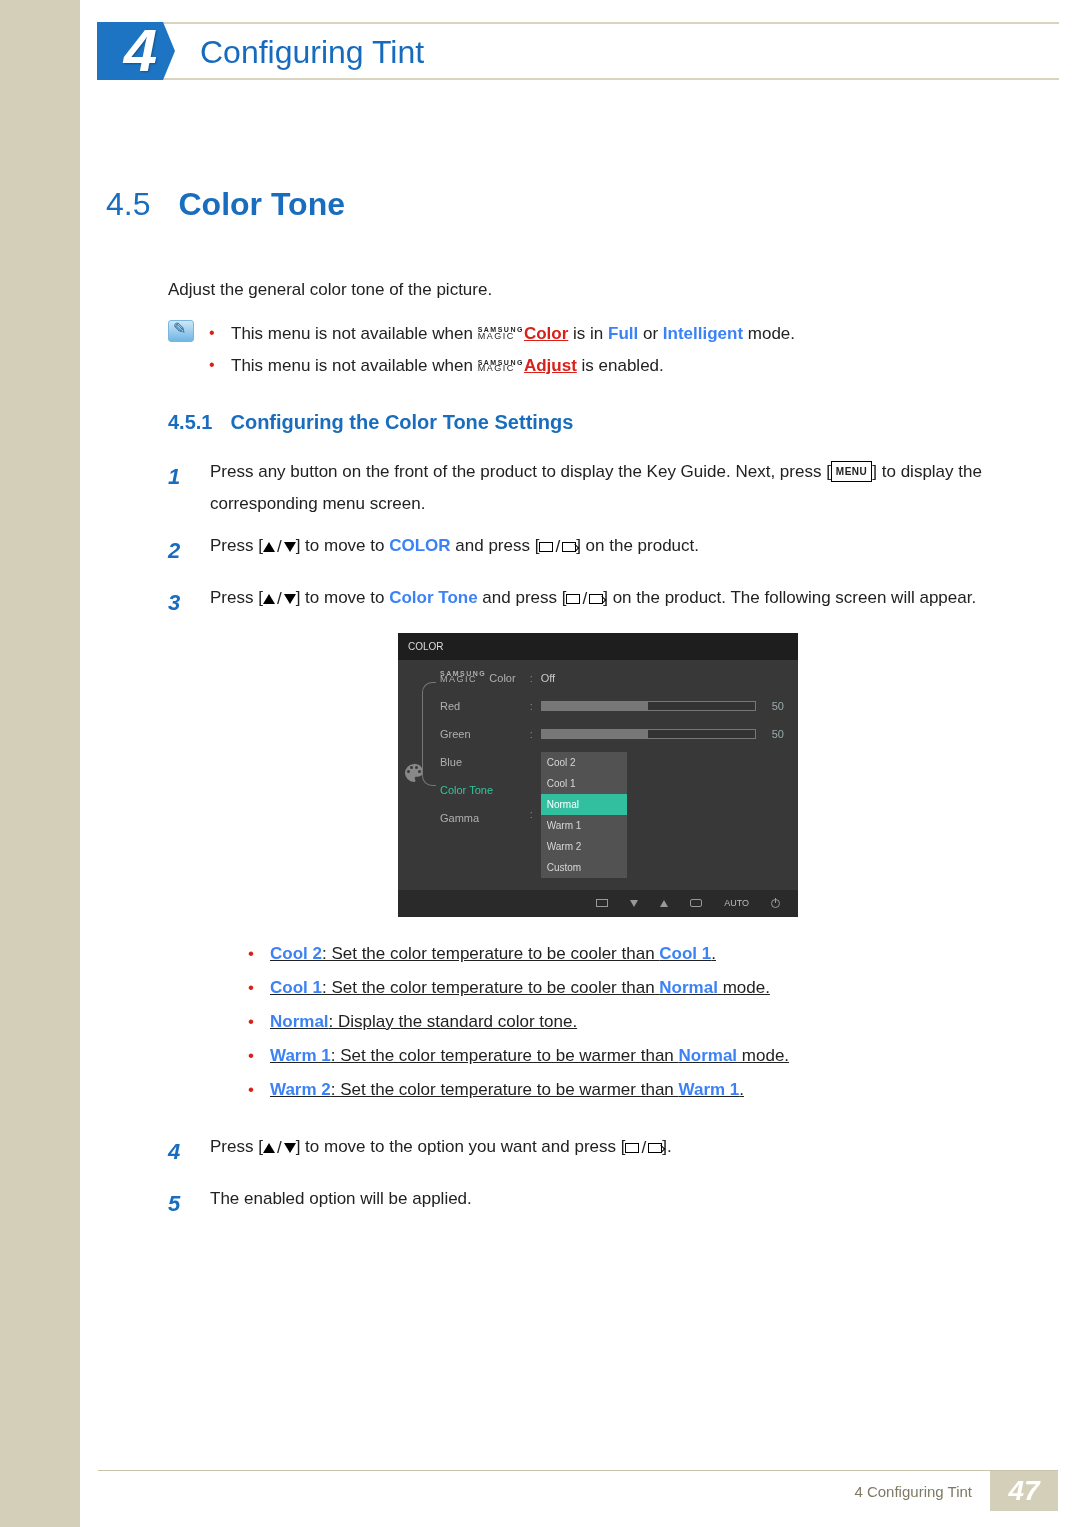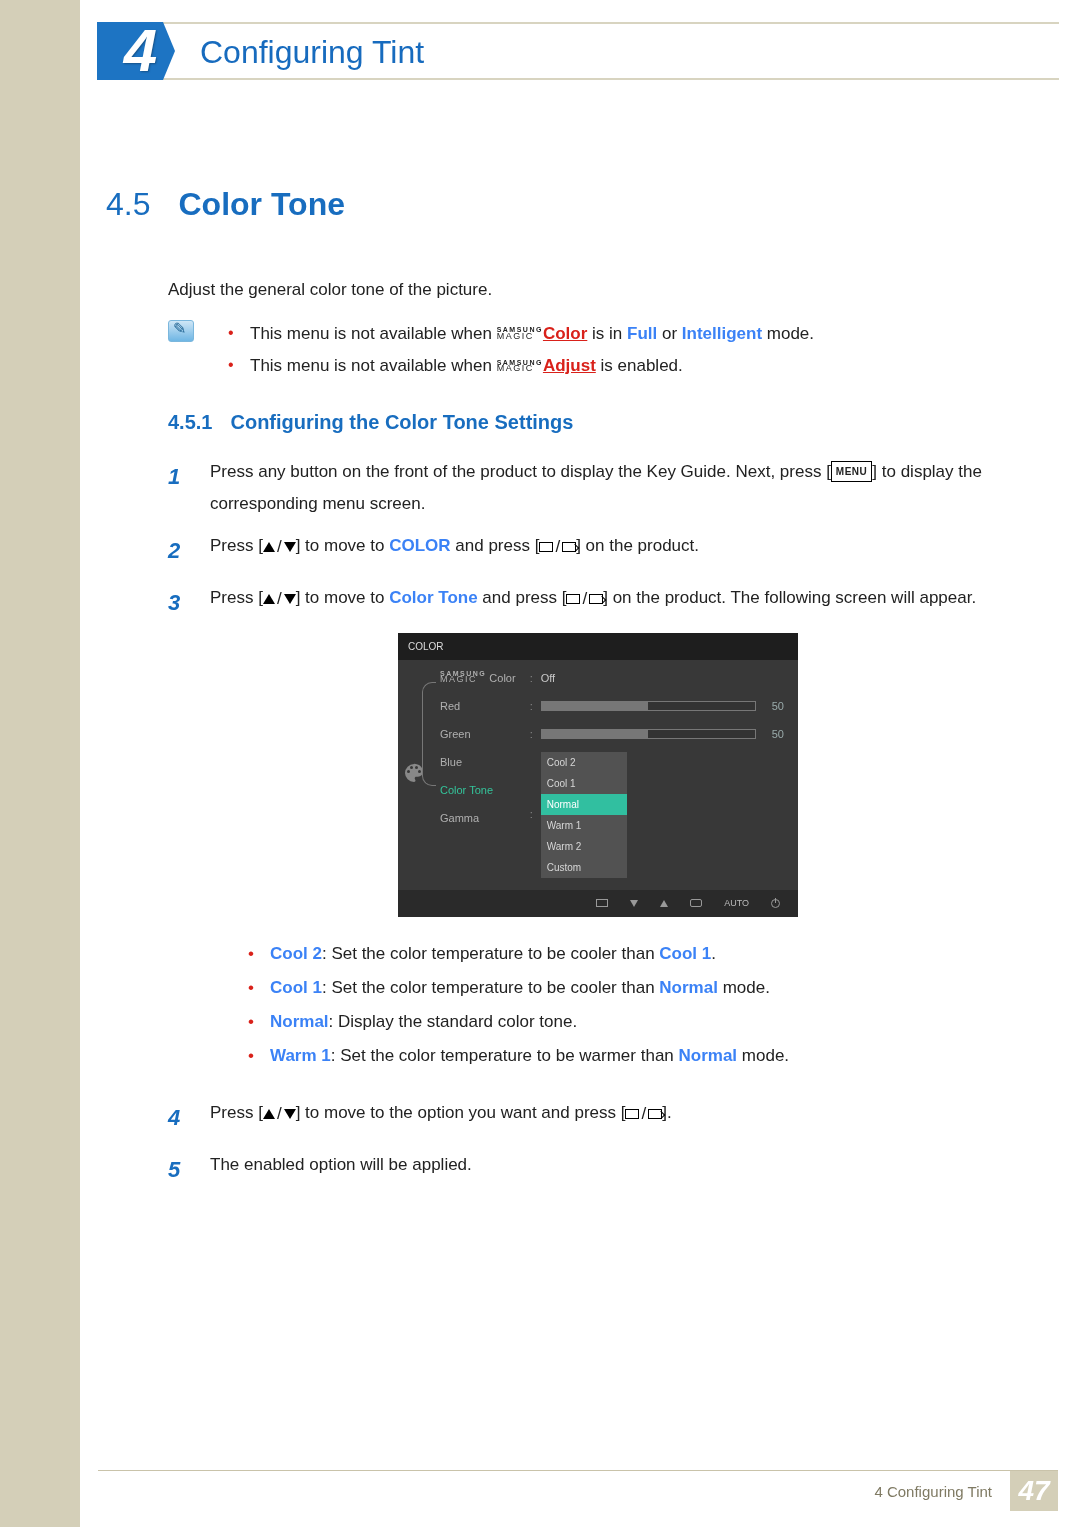--- a/index.html
+++ b/index.html
@@ -58,21 +58,21 @@
   .content {
     position: absolute;
     left: 106px; top: 186px;
     width: 880px;
     color: #000;
   }
   .sec-row { display: flex; align-items: baseline; gap: 28px; margin-bottom: 57px;}
   .sec-num { font-size: 32px; color: #186DBF;}
   .sec-title { font-size: 32px; color: #186DBF; font-weight: bold;}
   .intro { font-size: 17px; margin-left: 62px; margin-bottom: 18px; color:#222;}
-  .note-block { display:flex; margin-left:62px; gap:34px; margin-bottom:28px;}
+  .note-block { display:flex; margin-left:62px; gap:15px; margin-bottom:28px;}
   .note-icon {
     width:26px; height:22px; background: linear-gradient(#cfe6f6,#6fb6e4);
     border:1px solid #7bb7dd; border-radius:3px; position:relative; flex-shrink:0; margin-top:2px;
   }
   .note-icon::after{ content:"✎"; position:absolute; left:4px; top:-2px; font-size:16px; color:#1a5f8f;}
   .note-list { list-style:none; font-size:17px; color:#222;}
   .note-list li { position:relative; padding-left:22px; line-height:1.9;}
   .note-list li::before { content:"•"; color:#D9211A; position:absolute; left:0; top:0; font-size:16px;}
   .subsec { display:flex; align-items:baseline; gap:18px; margin:14px 0 22px 62px;}
   .subsec-num { font-size:20px; color:#186DBF; font-weight:bold;}
@@ -123,36 +123,36 @@
   .osd-dropdown .sel { background:#31bfa0; color:#fff;}
   .osd-foot { background:#2a2a2a; display:flex; justify-content:flex-end; gap:22px; padding:5px 18px; align-items:center;}
   .osd-foot span { color:#bbb; font-size:9px;}
   .osd-ic { width:12px; height:8px; border:1px solid #999; display:inline-block;}
   .osd-tri-u{display:inline-block;width:0;height:0;border-left:4px solid transparent;border-right:4px solid transparent;border-bottom:7px solid #999;}
   .osd-tri-d{display:inline-block;width:0;height:0;border-left:4px solid transparent;border-right:4px solid transparent;border-top:7px solid #999;}
   .osd-enter{display:inline-block;width:12px;height:8px;border:1px solid #999;border-radius:2px;}
   .osd-pow{display:inline-block;width:9px;height:9px;border:1px solid #999;border-radius:50%;position:relative;}
   .osd-pow::after{content:"";position:absolute;left:3px;top:-2px;width:1px;height:5px;background:#999;}
 
-  .options { list-style:none; margin:6px 0 14px 38px;}
+  .options { list-style:none; margin:6px 0 14px 38px;text-decoration:underline;}
   .options li { position:relative; padding-left:22px; font-size:17px; line-height:2.0; color:#222;}
   .options li::before { content:"•"; color:#D9211A; position:absolute; left:0;}
   
   .footer {
     position:absolute; left:80px; bottom:16px; right:22px;
     display:flex; justify-content:flex-end; align-items:center; gap:18px;
   }
   .footer-rule {
     position:absolute; left:98px; right:22px; bottom:56px;
     border-top:1px solid #c9c3aa;
   }
   .footer-text { font-size:15px; color:#7f7a63;}
   .footer-page {
     background:#D4CFB8; color:#fff; font-size:28px; font-weight:bold;
-    font-style:italic; width:48px; height:40px; display:flex;
+    font-style:italic; width:68px; height:40px; display:flex;
     align-items:center; justify-content:center;
   }
 </style>
 </head>
 <body>
 
 <div class="sidebar"></div>
 
 <div class="header-stripe"></div>
 <div class="chapter-badge">
@@ -265,20 +265,21 @@
             <span>AUTO</span>
             <span class="osd-pow"></span>
           </div>
         </div>
 
         <ul class="options">
           <li><span class="hl-red">Cool 2</span><span>: Set the color temperature to be cooler than </span><span class="hl-red">Cool 1</span><span>.</span></li>
           <li><span class="hl-red">Cool 1</span><span>: Set the color temperature to be cooler than </span><span class="hl-red">Normal</span><span> mode.</span></li>
           <li><span class="hl-red">Normal</span><span>: Display the standard color tone.</span></li>
           <li><span class="hl-red">Warm 1</span><span>: Set the color temperature to be warmer than </span><span class="hl-red">Normal</span><span> mode.</span></li>
+          <li><span class="hl-red">Warm 2</span><span>: Set the color temperature to be warmer than </span><span class="hl-red">Warm 1</span><span>.</span></li>
         </ul>
       </div>
     </div>
 
     <div class="step">
       <div class="step-num">4</div>
       <div class="step-body">
         <span>Press [</span><span class="nav-glyph"><span class="tri-up"></span>/<span class="tri-down"></span></span><span>] to move to the option you want and press [</span><span class="nav-glyph"><span class="rect-ic"></span>/<span class="rect-ic2"></span></span><span>].</span>
       </div>
     </div>

